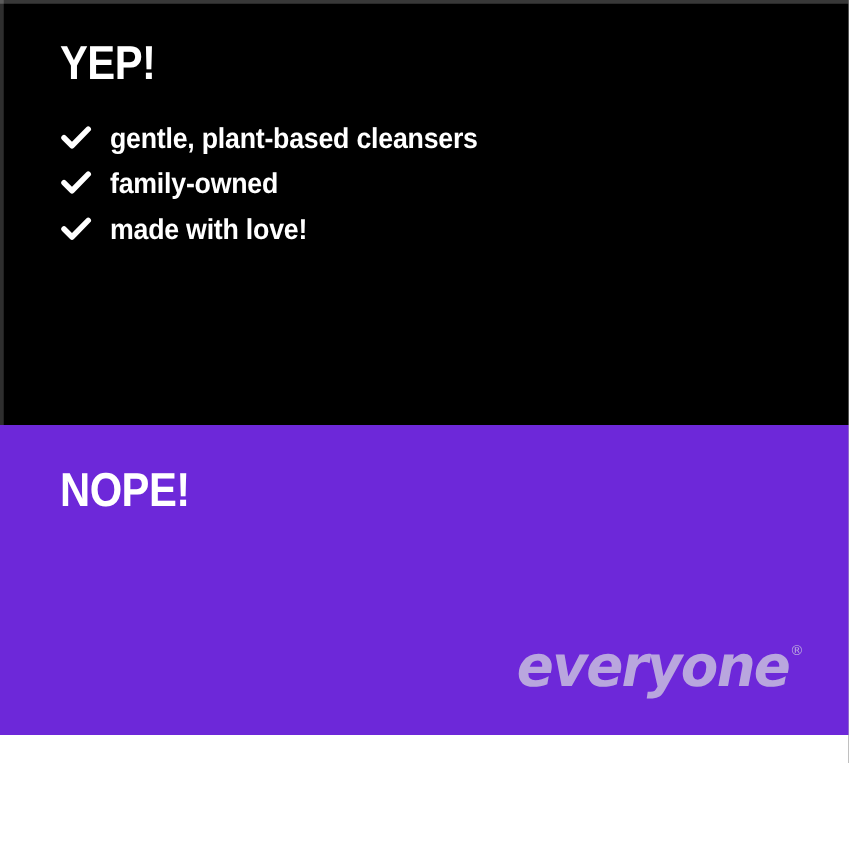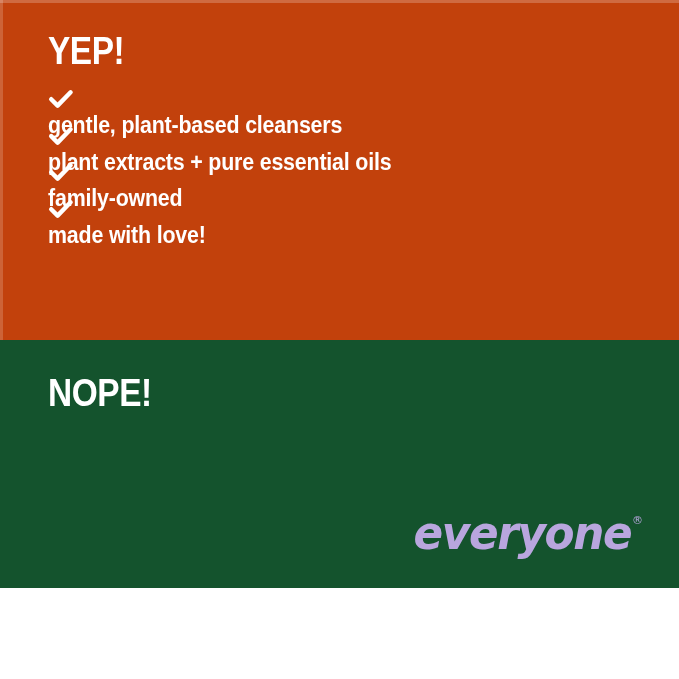--- a/index.html
+++ b/index.html
@@ -28,27 +28,27 @@
     position: absolute;
     left: 0;
     width: 679px;
     box-sizing: border-box;
     overflow: hidden;
   }
 
   .panel-yep {
     top: 0;
     height: 340px;
-    background: #c2410c;
+    background: #000000;
   }
 
   .panel-nope {
     top: 340px;
     height: 248px;
-    background: #14532d;
+    background: #6d28d9;
   }
 
   
   .panel-yep::before {
     content: "";
     position: absolute;
     left: 0;
     top: 0;
     right: 0;
     height: 3px;
@@ -91,24 +91,23 @@
     left: 48px;
     margin: 0;
     padding: 0;
     list-style: none;
   }
 
   .panel-yep .benefit-list { top: 86px; }
 
   .benefit-item {
     display: flex;
-    align-items: flex-start;
+    align-items: flex-end;
     height: 36.5px;
     white-space: nowrap;
-    flex-direction: column;
   }
 
   .check-icon {
     flex: 0 0 auto;
     width: 26px;
     height: 26px;
     margin-right: 14px;
     display: block;
   }
 
@@ -173,28 +172,20 @@
 
       <li class="benefit-item">
         <span class="check-icon">
           <svg viewBox="0 0 26 26" aria-hidden="true">
             <path d="M3.2 13.2 L9.6 19.6 L22.6 6.3" fill="none" stroke="#ffffff" stroke-width="4.4" stroke-linecap="round" stroke-linejoin="round"></path>
           </svg>
         </span>
         <span class="benefit-text">gentle, plant-based cleansers</span>
       </li>
 
-      <li class="benefit-item">
-        <span class="check-icon">
-          <svg viewBox="0 0 26 26" aria-hidden="true">
-            <path d="M3.2 13.2 L9.6 19.6 L22.6 6.3" fill="none" stroke="#ffffff" stroke-width="4.4" stroke-linecap="round" stroke-linejoin="round"></path>
-          </svg>
-        </span>
-        <span class="benefit-text">plant extracts + pure essential oils</span>
-      </li>
 
 
 
       <li class="benefit-item">
         <span class="check-icon">
           <svg viewBox="0 0 26 26" aria-hidden="true">
             <path d="M3.2 13.2 L9.6 19.6 L22.6 6.3" fill="none" stroke="#ffffff" stroke-width="4.4" stroke-linecap="round" stroke-linejoin="round"></path>
           </svg>
         </span>
         <span class="benefit-text">family-owned</span>

